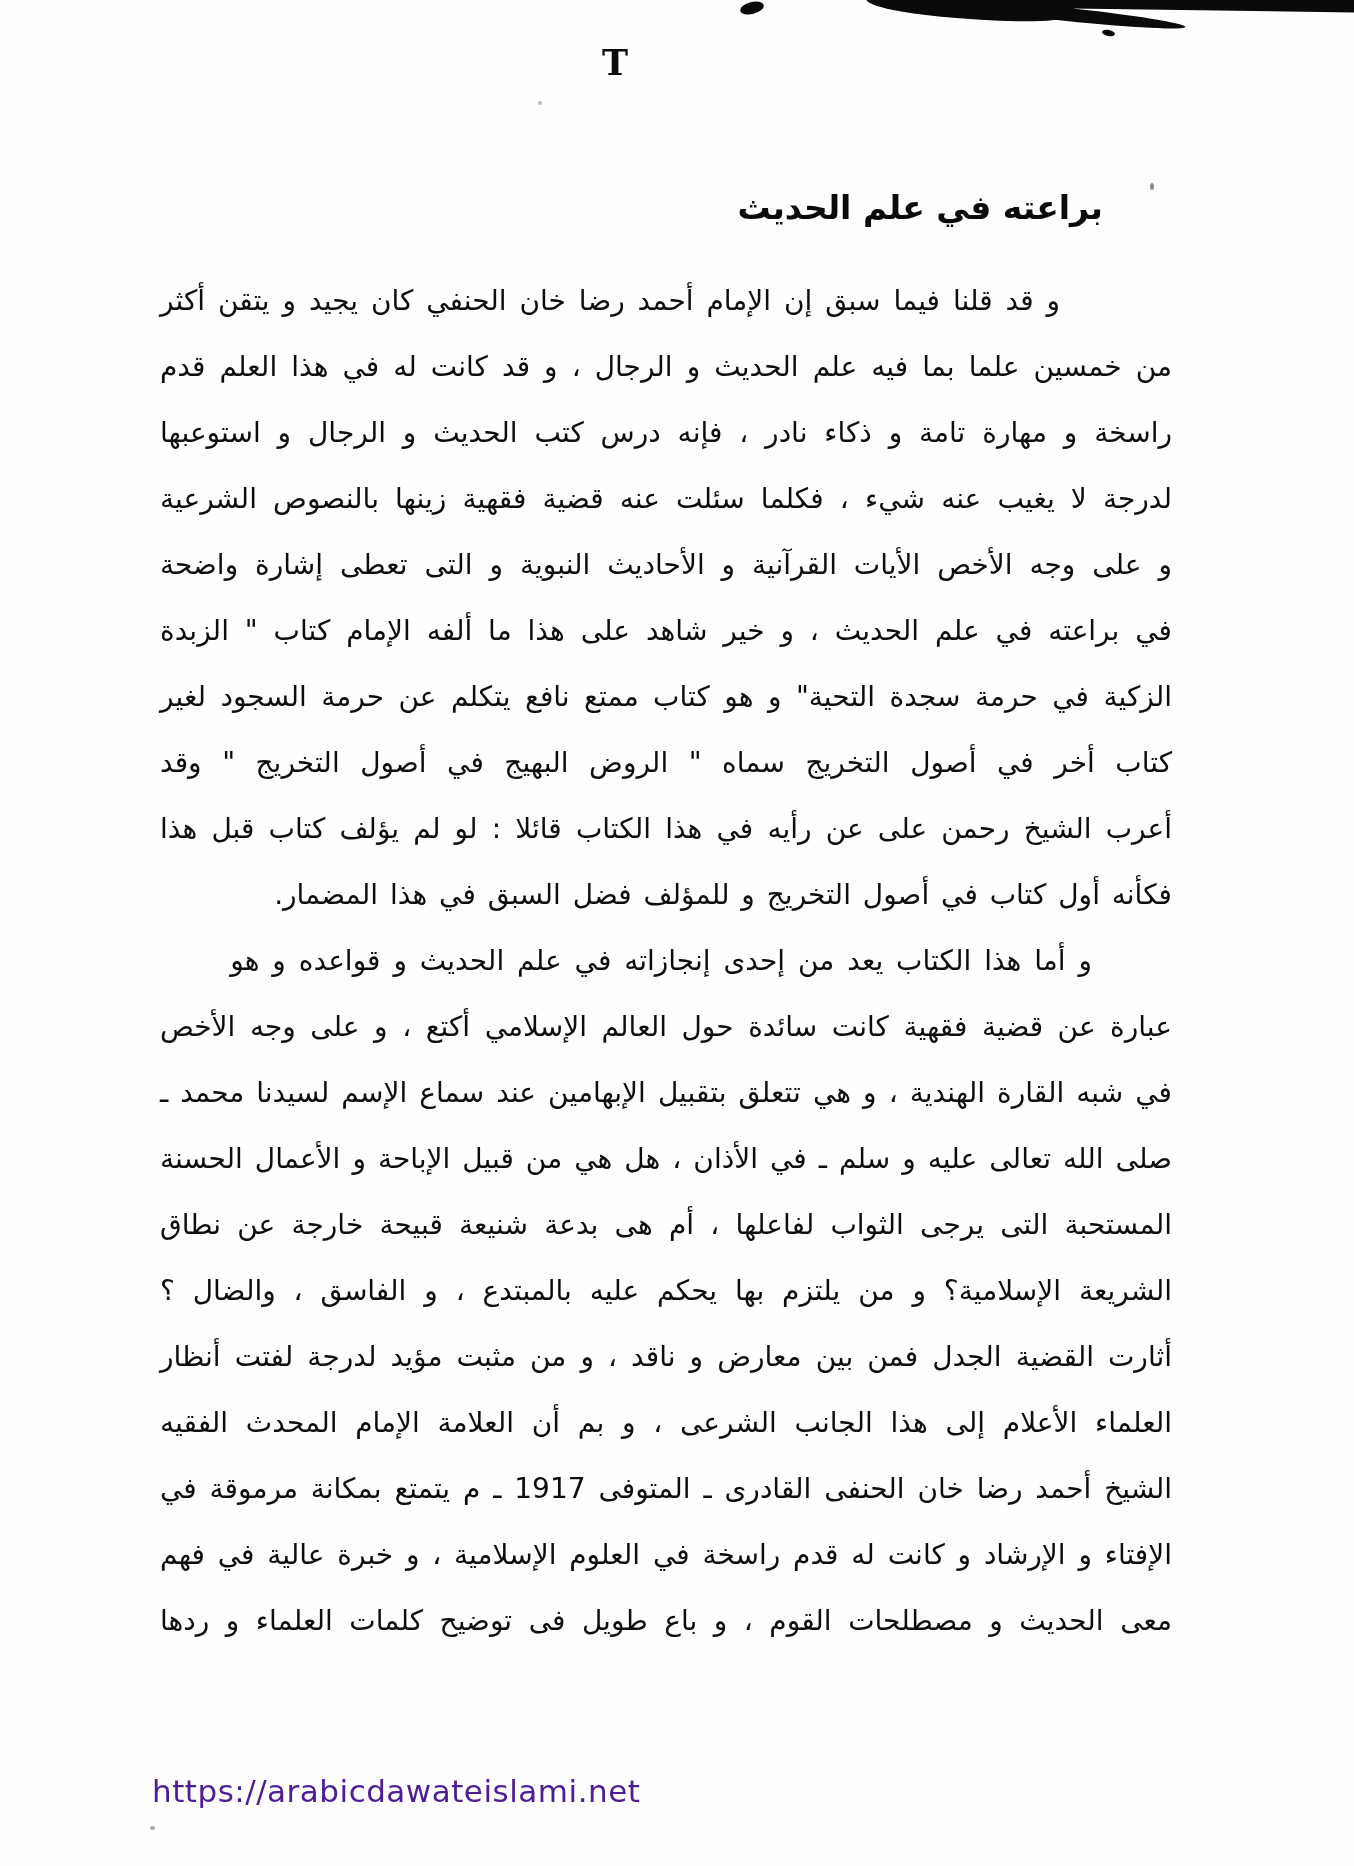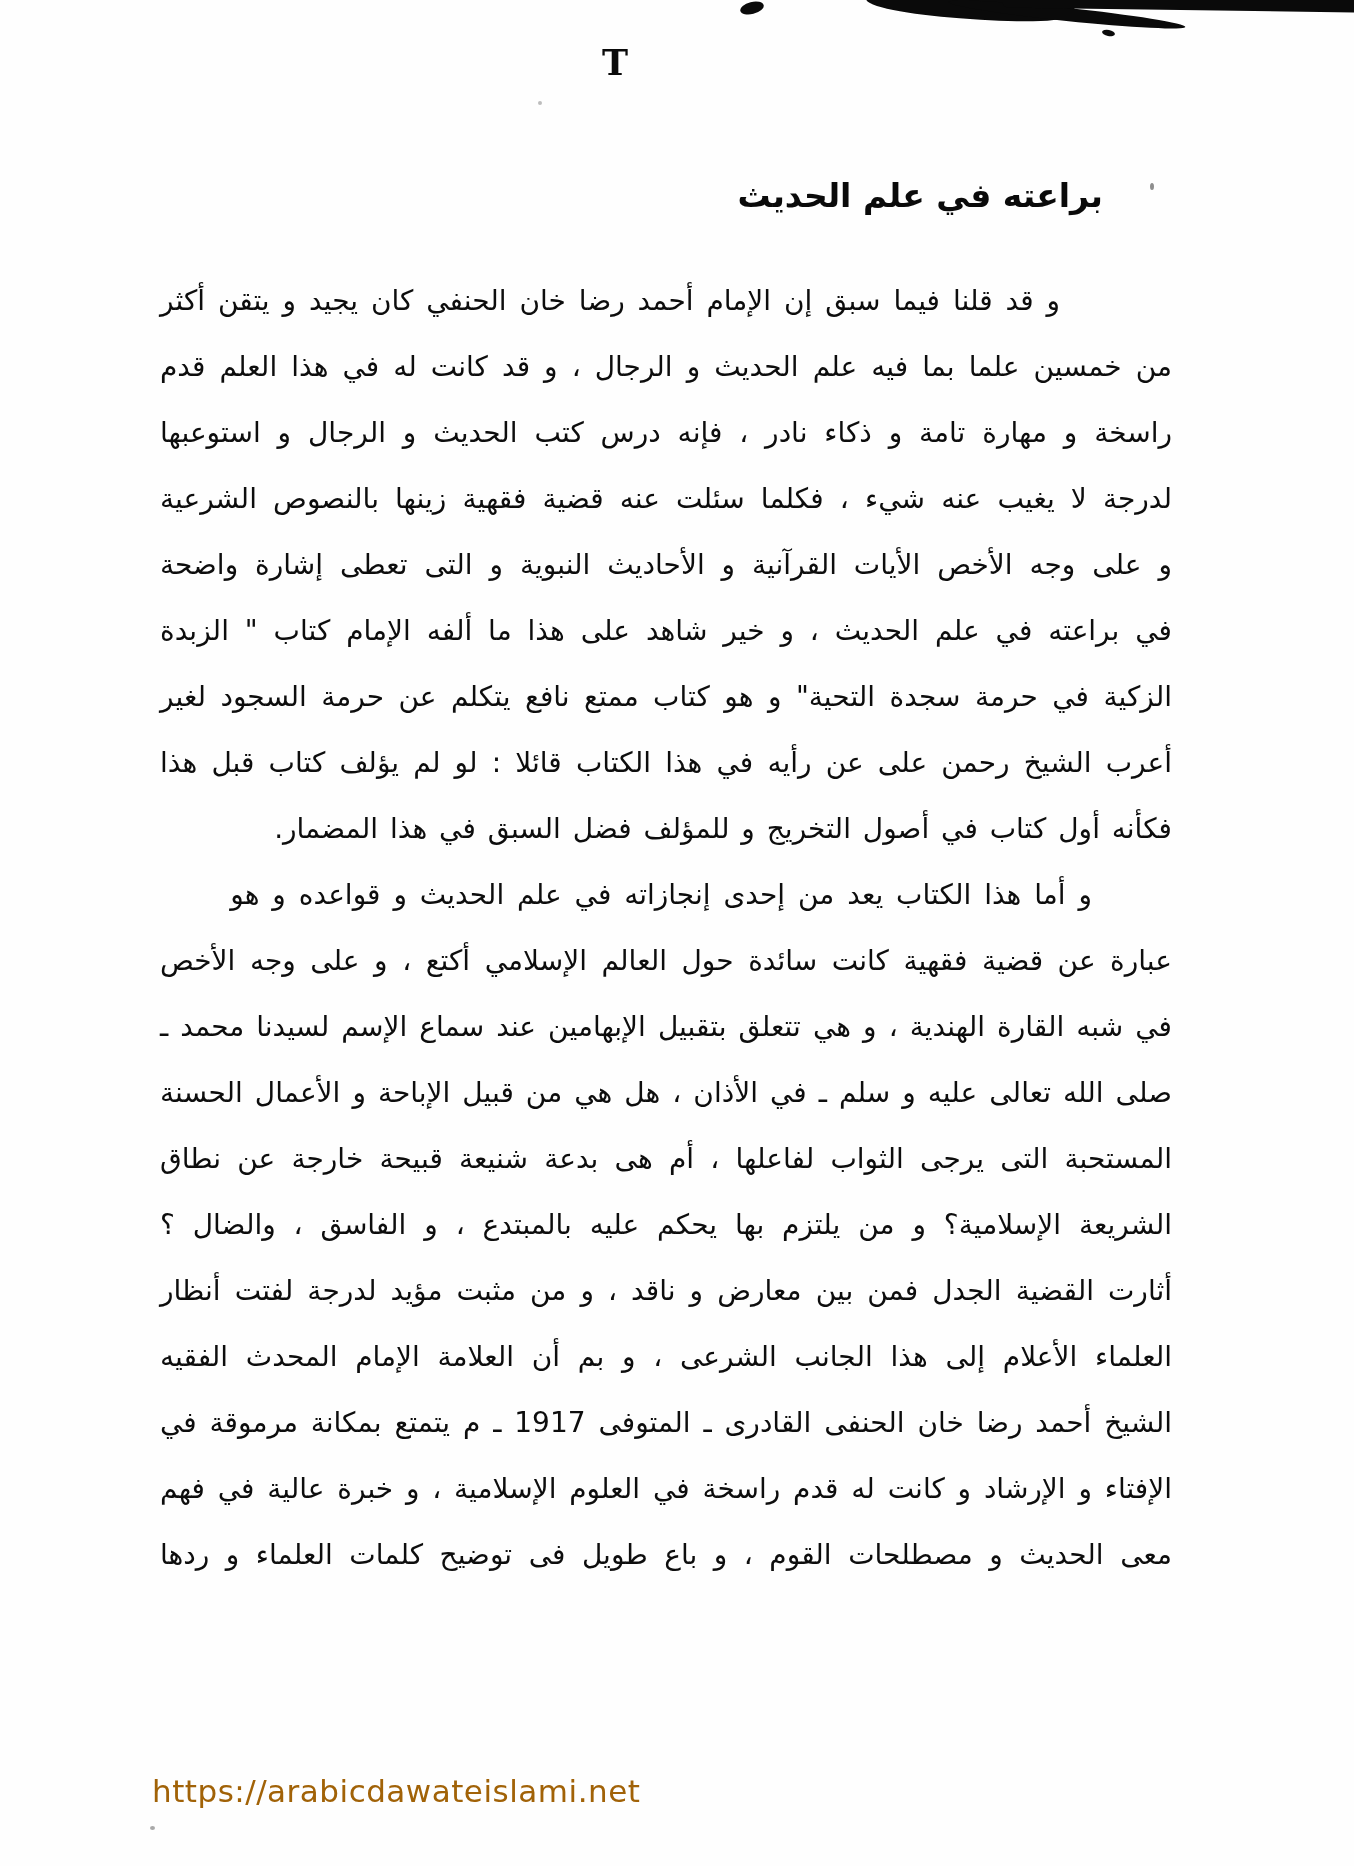--- a/index.html
+++ b/index.html
@@ -36,21 +36,21 @@
     width: 1230px;           
     text-align: center;
     font-family: "DejaVu Serif", serif;
     font-weight: bold;
     font-size: 35px;
     color: #0a0a0a;
   }
 
   .heading {
     position: absolute;
-    top: 176px;
+    top: 188px;
     right: 251px;
     direction: rtl;
     font-size: 33px;
     font-weight: bold;
     color: #0a0a0a;
     letter-spacing: 0.5px;
   }
 
   .body-text {
     position: absolute;
@@ -73,21 +73,21 @@
   .line.indent { text-indent: 112px; }
   .line.short  { text-indent: 80px; text-align: center; text-align-last: right; word-spacing: 4px; }
   .line.last   { text-align: right; text-align-last: right; word-spacing: 3px; }
 
   .watermark {
     position: absolute;
     top: 1773px;
     left: 152px;
     font-family: "DejaVu Sans", sans-serif;
     font-size: 31px;
-    color: #a16207;
+    color: #4c1d95;
     letter-spacing: 0.5px;
     z-index: 3;
   }
 </style>
 </head>
 <body>
 
 <div class="page">
 
   <div class="smudge smudge-blob"></div>
@@ -105,20 +105,21 @@
 
   <div class="body-text" dir="rtl">
 
     <div class="line indent">و قد قلنا فيما سبق إن الإمام أحمد رضا خان الحنفي كان يجيد و يتقن أكثر</div>
     <div class="line">من خمسين علما بما فيه علم الحديث و الرجال ، و قد كانت له في هذا العلم قدم</div>
     <div class="line">راسخة و مهارة تامة و ذكاء نادر ، فإنه درس كتب الحديث و الرجال و استوعبها</div>
     <div class="line">لدرجة لا يغيب عنه شيء ، فكلما سئلت عنه قضية فقهية زينها بالنصوص الشرعية</div>
     <div class="line">و على وجه الأخص الأيات القرآنية و الأحاديث النبوية و التى تعطى إشارة واضحة</div>
     <div class="line">في براعته في علم الحديث ، و خير شاهد على هذا ما ألفه الإمام كتاب " الزبدة</div>
     <div class="line">الزكية في حرمة سجدة التحية" و هو كتاب ممتع نافع يتكلم عن حرمة السجود لغير</div>
+    <div class="line">كتاب أخر في أصول التخريج سماه " الروض البهيج في أصول التخريج " وقد</div>
     <div class="line">أعرب الشيخ رحمن على عن رأيه في هذا الكتاب قائلا : لو لم يؤلف كتاب قبل هذا</div>
     <div class="line last">فكأنه أول كتاب في أصول التخريج و للمؤلف فضل السبق في هذا المضمار.</div>
 
     <div class="line short">و أما هذا الكتاب يعد من إحدى إنجازاته في علم الحديث و قواعده و هو</div>
     <div class="line">عبارة عن قضية فقهية كانت سائدة حول العالم الإسلامي أكتع ، و على وجه الأخص</div>
     <div class="line">في شبه القارة الهندية ، و هي تتعلق بتقبيل الإبهامين عند سماع الإسم لسيدنا محمد ـ</div>
     <div class="line">صلى الله تعالى عليه و سلم ـ في الأذان ، هل هي من قبيل الإباحة و الأعمال الحسنة</div>
     <div class="line">المستحبة التى يرجى الثواب لفاعلها ، أم هى بدعة شنيعة قبيحة خارجة عن نطاق</div>
     <div class="line">الشريعة الإسلامية؟ و من يلتزم بها يحكم عليه بالمبتدع ، و الفاسق ، والضال ؟</div>
     <div class="line">أثارت القضية الجدل فمن بين معارض و ناقد ، و من مثبت مؤيد لدرجة لفتت أنظار</div>

